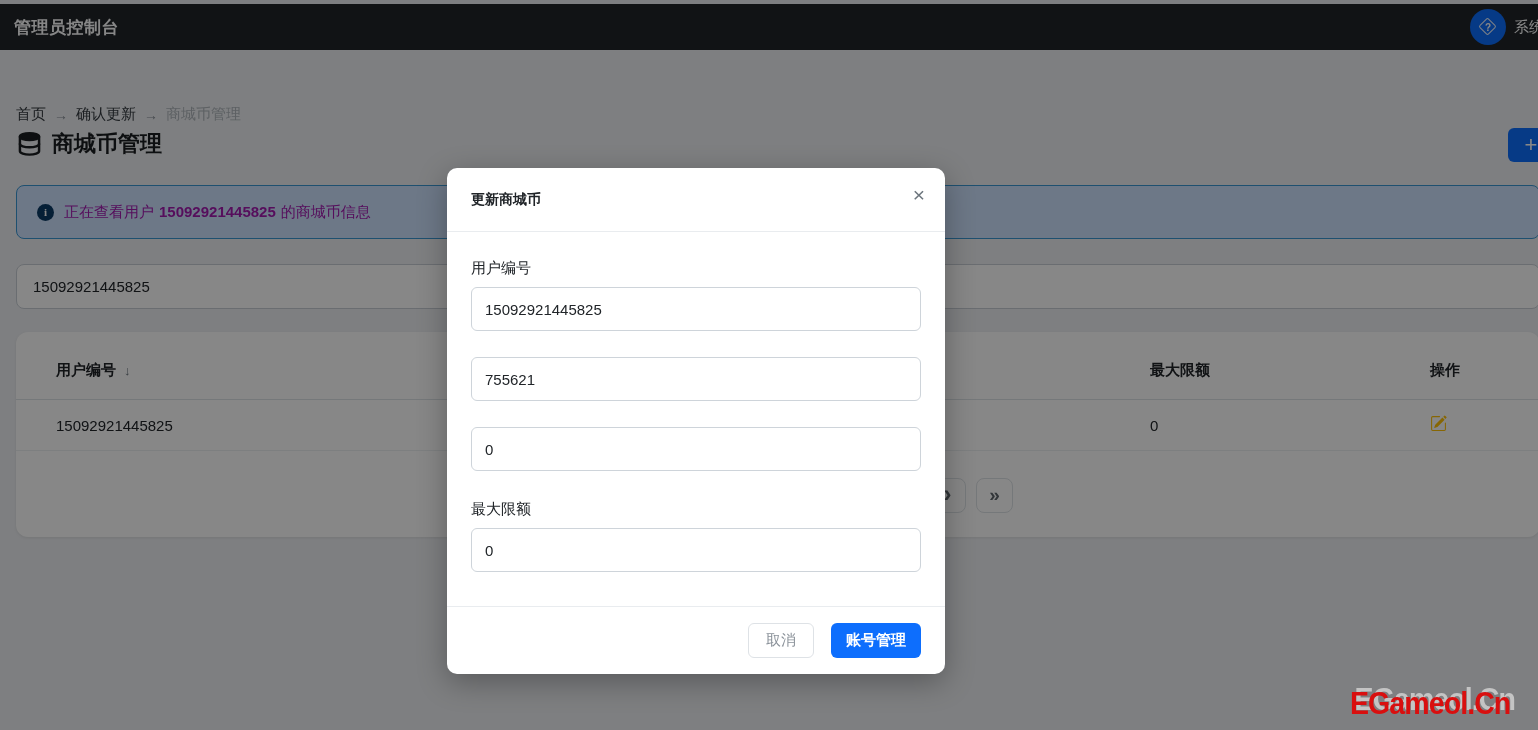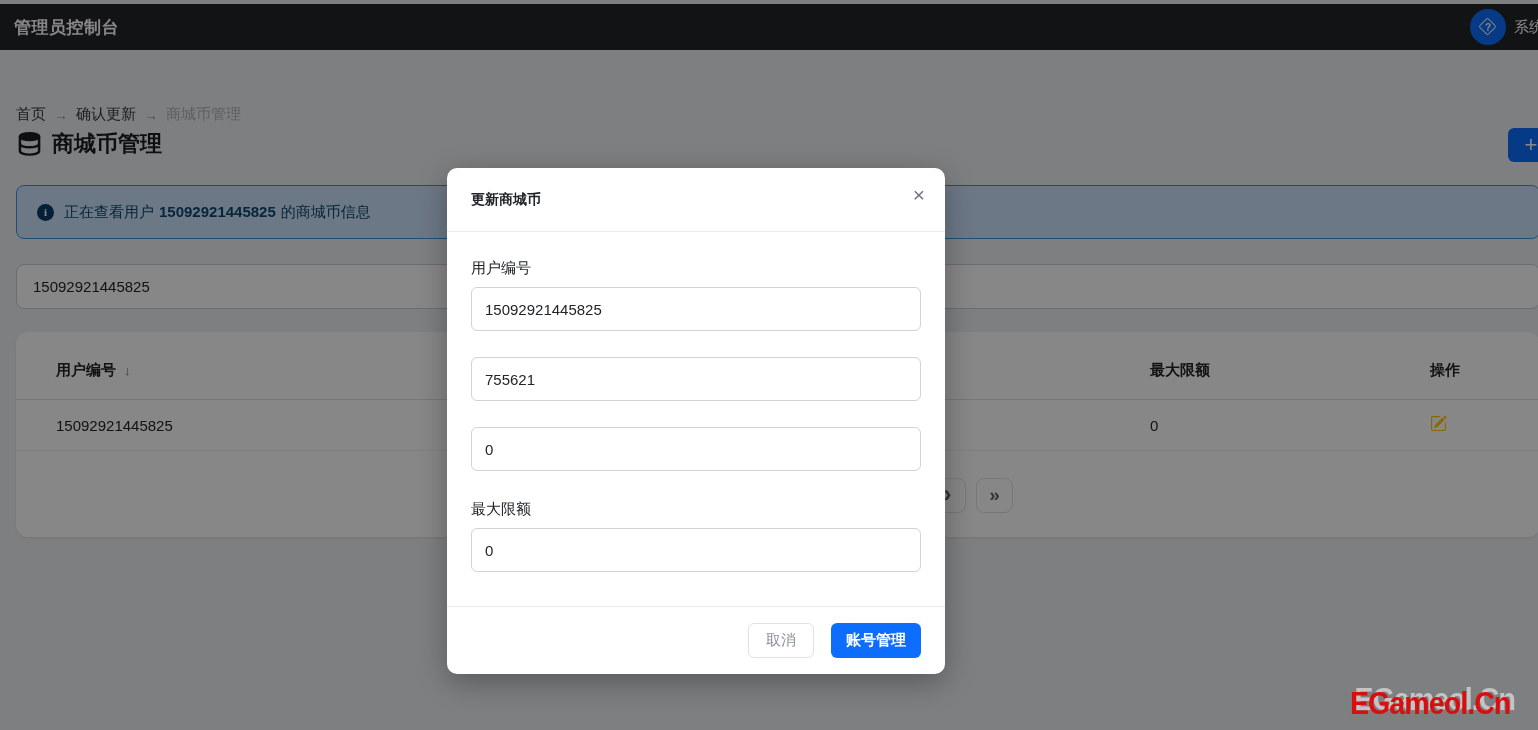--- a/index.html
+++ b/index.html
@@ -35,21 +35,21 @@
              background:#0d6efd; border:none; border-radius:6px; color:#fff;
              font-size:22px; line-height:30px; cursor:pointer; }
 
   
   .banner { position:absolute; left:16px; top:185px; width:1524px; height:54px;
             background:#cfe2ff; border:1.5px solid #3a97d4; border-radius:8px;
             display:flex; align-items:center; padding:0 20px; gap:10px; }
   .info-icon { width:17px; height:17px; border-radius:50%; background:#0b3b66; color:#fff;
                font-size:11px; font-weight:bold; font-family:"Liberation Serif", serif;
                display:flex; align-items:center; justify-content:center; flex:0 0 auto; }
-  .banner-text { font-size:15px; color:#0c4a6e; }
+  .banner-text { font-size:15px; color:#a21caf; }
   .banner-text b { margin:0 5px; }
 
   
   .search-input { position:absolute; left:16px; top:264px; width:1524px; height:45px;
             border:1px solid #c9cfd6; border-radius:8px; background:#fff;
             padding:0 16px; font-size:15px; color:#212529; outline:none;
             font-family:"Liberation Sans", sans-serif; }
 
   
   .card { position:absolute; left:16px; top:332px; width:1524px; height:205px;

